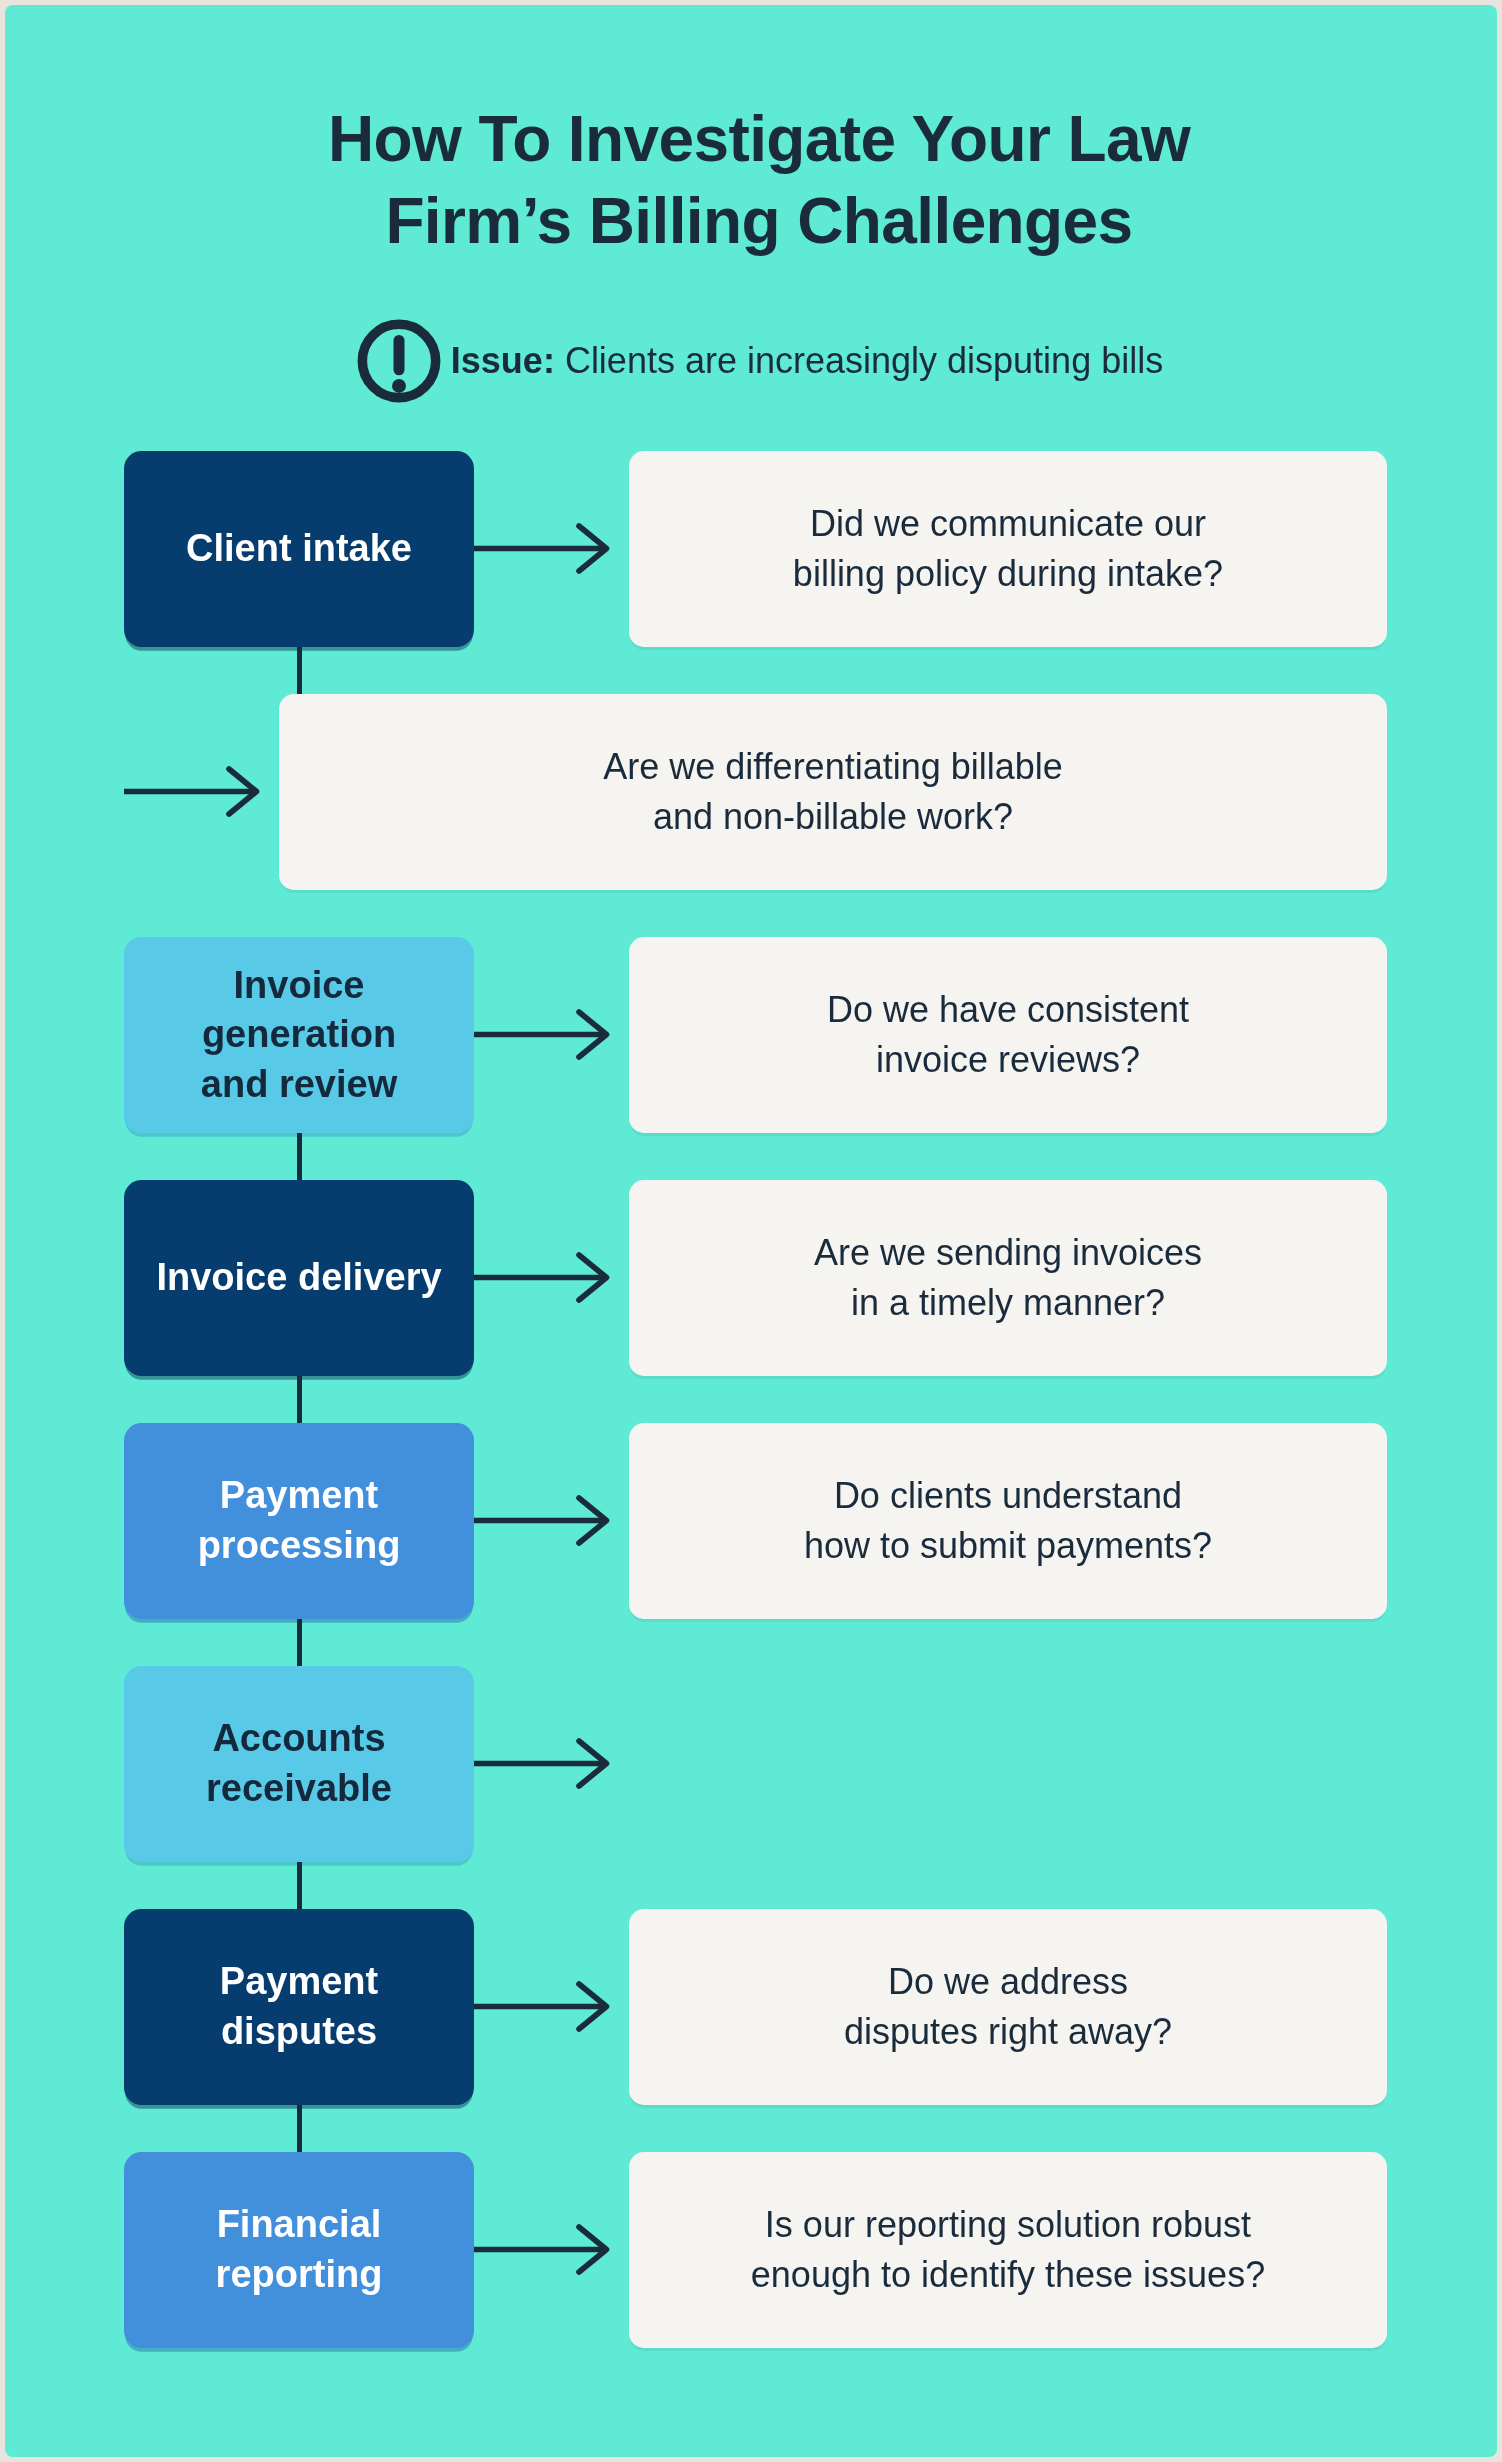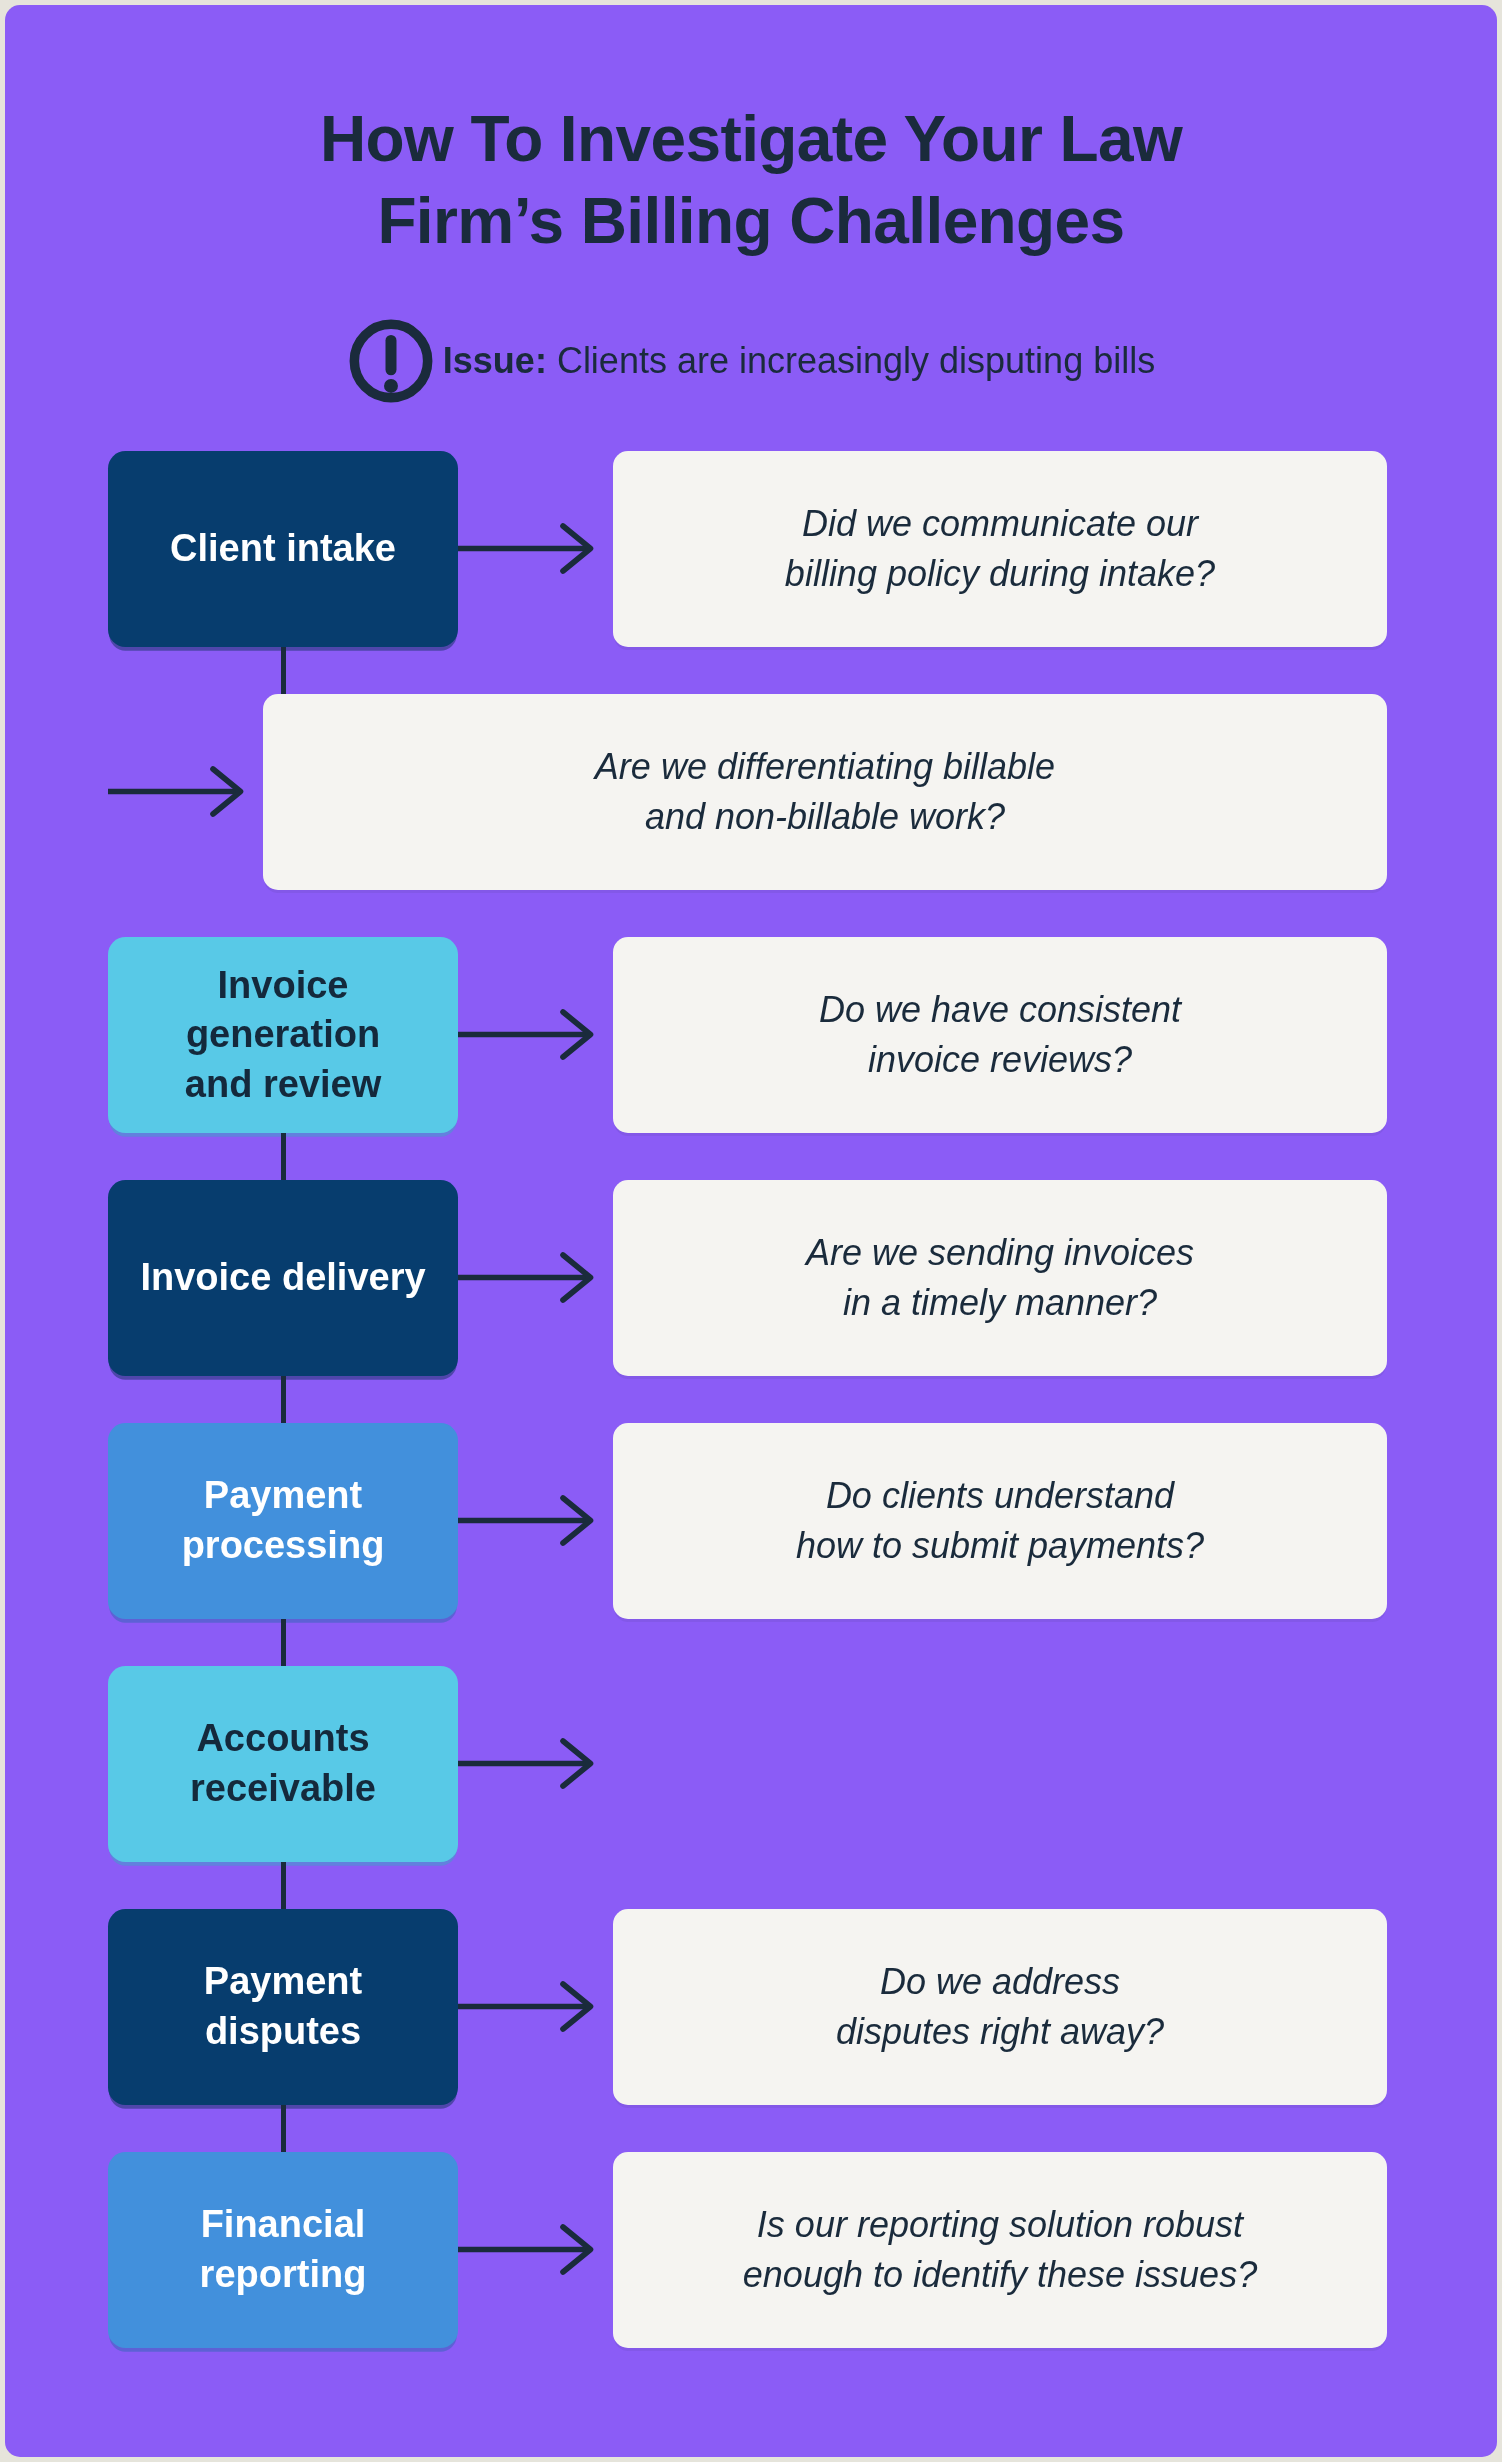--- a/index.html
+++ b/index.html
@@ -4,22 +4,23 @@
 <style>
   html,body{margin:0;padding:0;}
   body{
     width:1502px;height:2462px;position:relative;
     background:#E6E4DB;
     font-family:"Liberation Sans", sans-serif;
     color:#1A2B3C;
   }
   .card{
     position:absolute;inset:5px;
-    background:#8b5cf6;border-radius:15px;
+    background:#5eead4;border-radius:8px;
     overflow:hidden;
+    padding-left:16px;
   }
   .title{
     margin:94px 50px 0 50px;
     text-align:center;
     font-size:64px;font-weight:700;line-height:1.28;
     letter-spacing:-0.6px;
     color:#1A2B3C;
     white-space:pre-line;
   }
   .issue-row{
@@ -69,21 +70,20 @@
     flex:1;
     background:#F5F4F1;
     border-radius:15px;
     display:flex;align-items:center;justify-content:center;
     text-align:center;
     font-size:36px;font-weight:400;line-height:1.38;
     color:#1A2B3C;
     white-space:pre-line;
     padding:0 19px;box-sizing:border-box;
     box-shadow:0 4.4px 0 -1.3px rgba(26,43,60,0.07);
-    font-style:italic;
   }
 </style>
 </head>
 <body>
 
 <div class="card">
 
   <h1 class="title">How To Investigate Your Law
 Firm’s Billing Challenges</h1>
 

